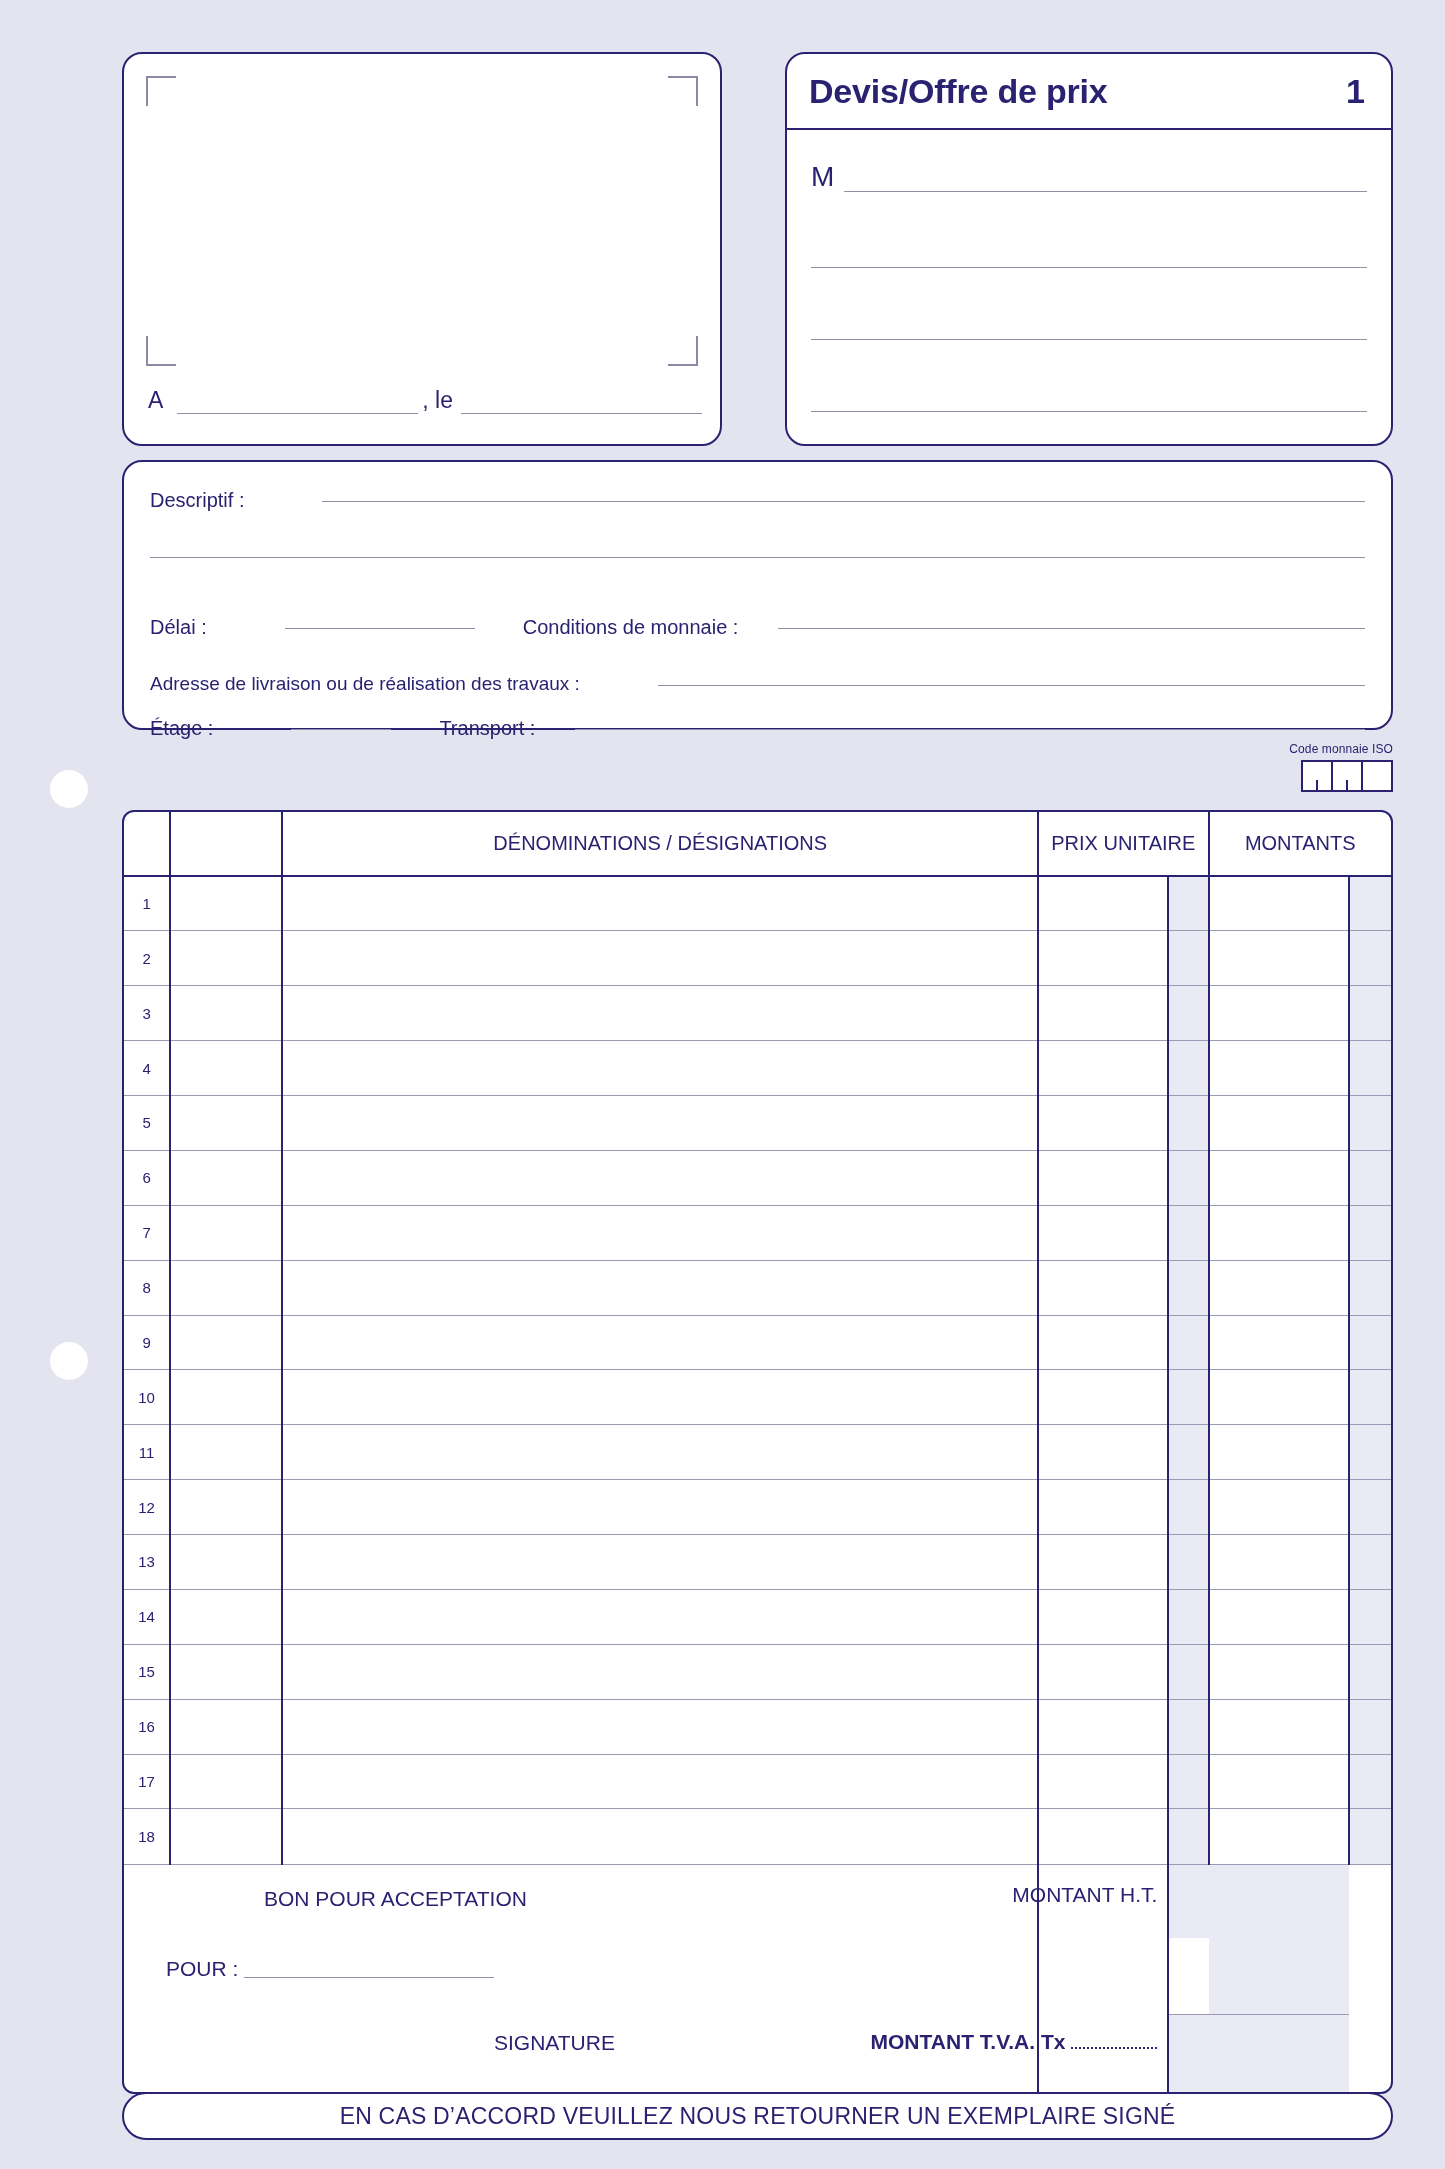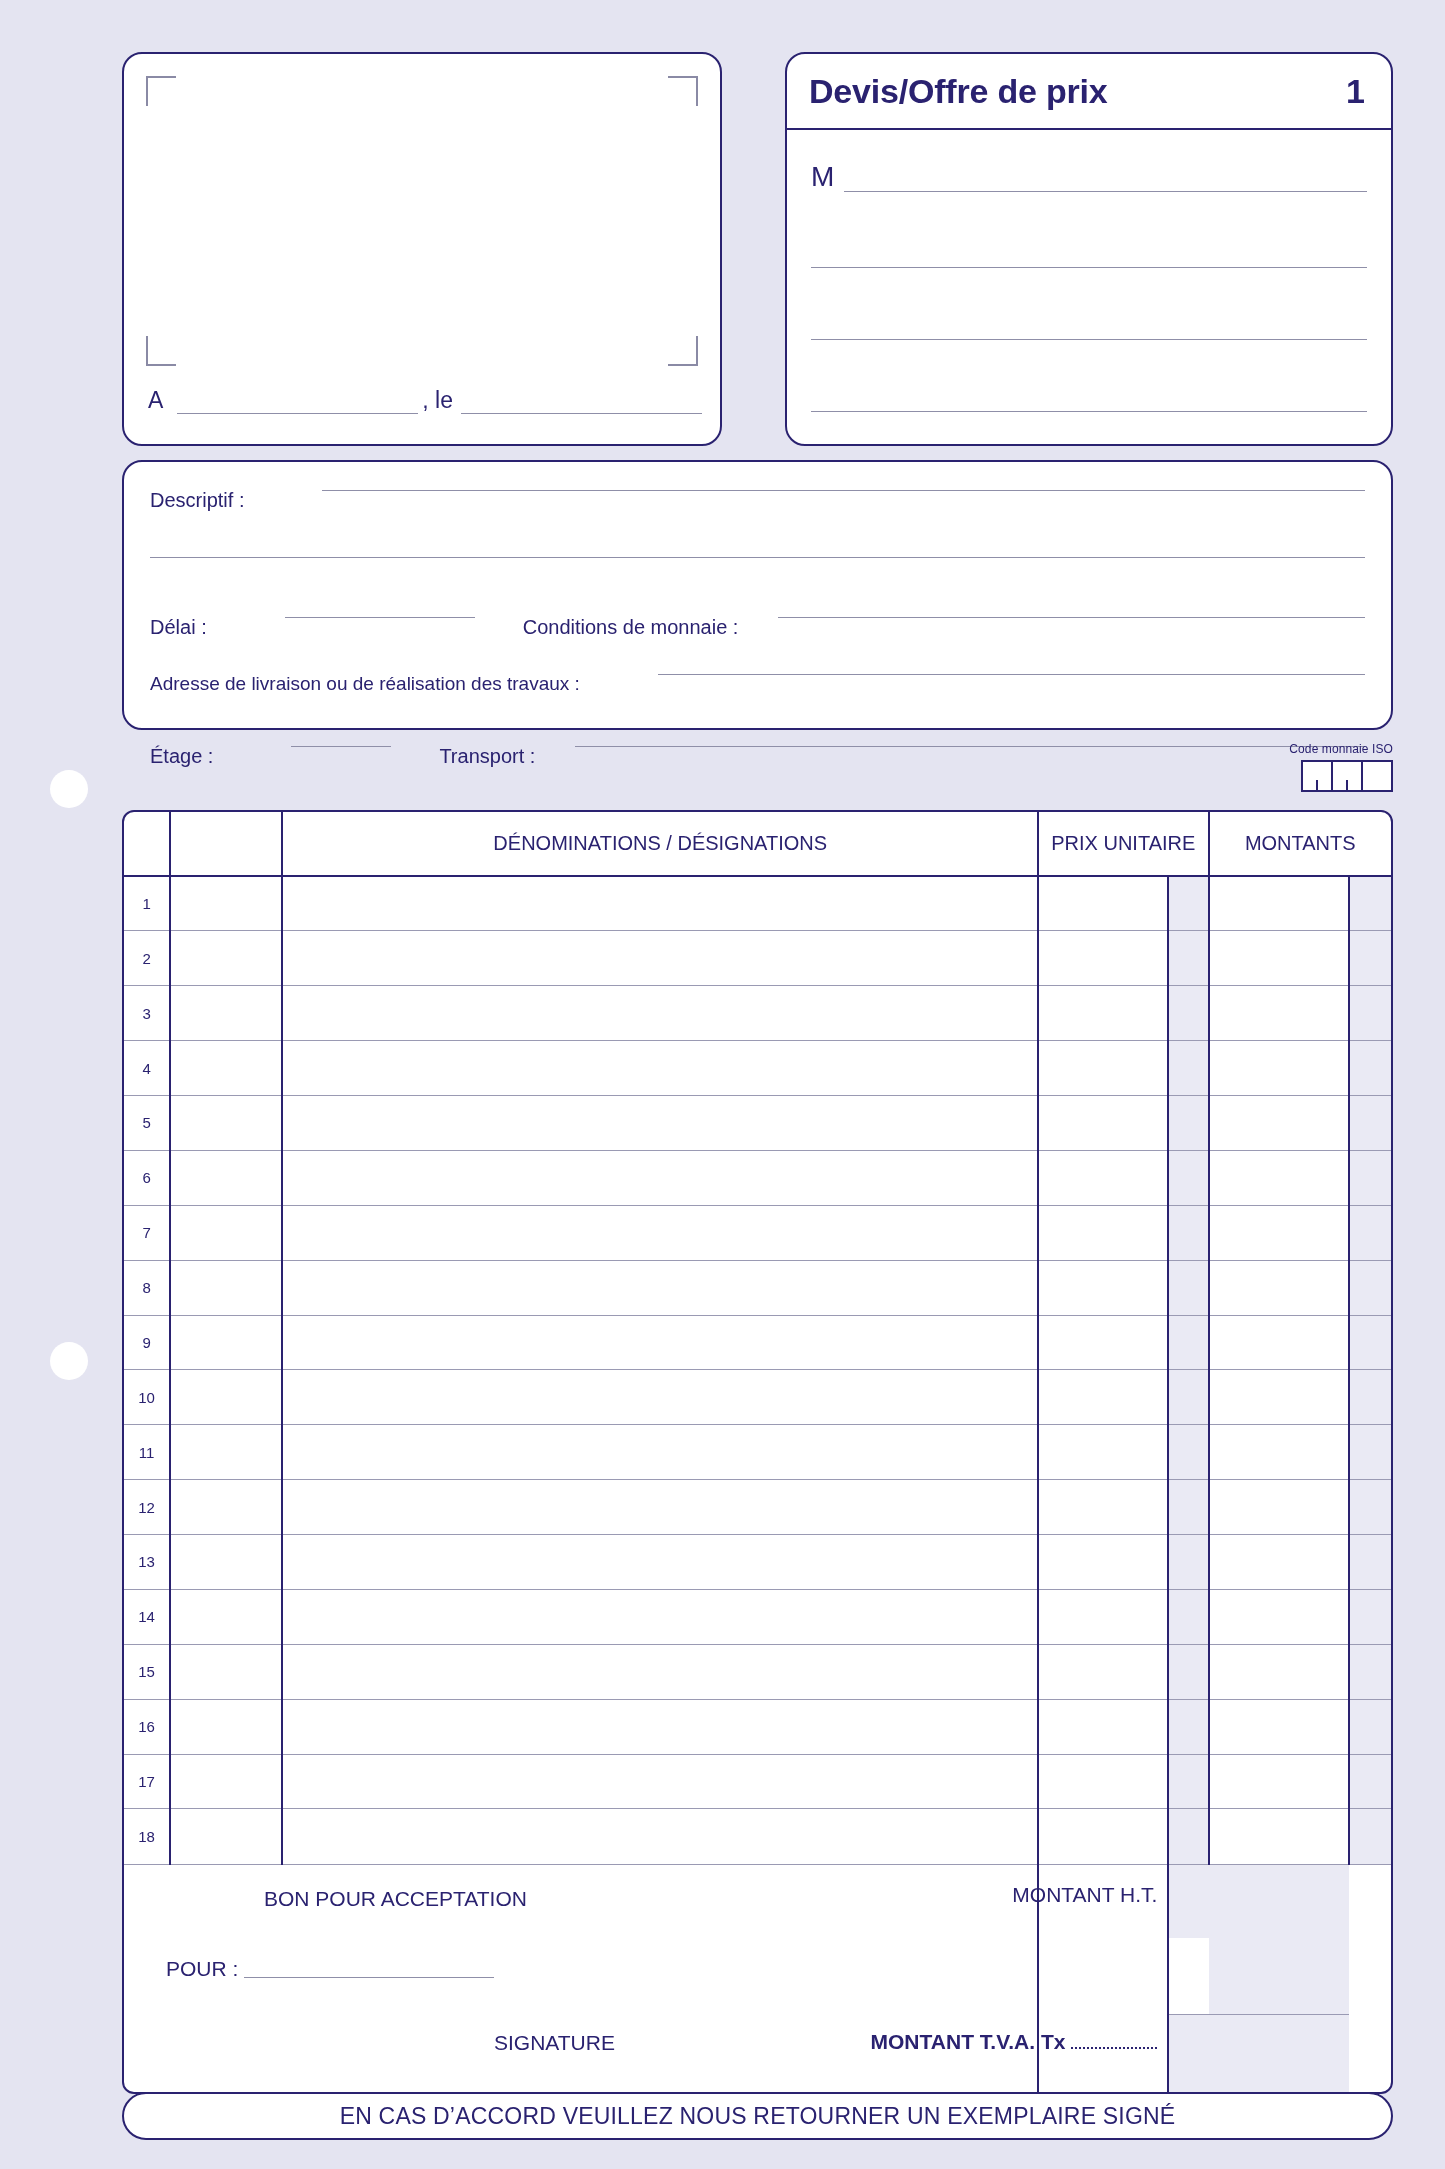--- a/index.html
+++ b/index.html
@@ -64,30 +64,30 @@
   #doc-number { font-size:34px; font-weight:bold; }
 
   #m-area { position:absolute; left:0; right:0; top:76px; bottom:0; padding:0 24px; }
   .m-first { display:flex; align-items:flex-end; height:66px; padding-bottom:4px; }
   .m-first .mlbl { font-size:28px; line-height:1; margin-right:10px; padding-bottom:1px;}
   .m-line { height:72px; border-bottom:1.6px solid #8f8fa8; }
   .m-line.last { border-bottom:1.6px solid #8f8fa8; }
 
   
   #descriptif-box { left:122px; top:460px; width:1271px; height:270px; padding:0 26px; }
-  .d-row { display:flex; align-items:flex-start; font-size:20px;gap:32px; }
+  .d-row { display:flex; align-items:center; font-size:20px;gap:32px; }
   .d-row .lbl { line-height:1; white-space:nowrap; padding-bottom:3px; }
   .d-row .lbl.small { font-size:19px; }
   .fixed-rule { border-bottom:1.6px solid #8f8fa8; height:1px; }
 
   #d-line1 { position:absolute; left:26px; right:26px; top:28px; }
   #d-line2 { position:absolute; left:26px; right:26px; top:95px; }
   #d-line3 { position:absolute; left:26px; right:26px; top:155px; }
   #d-line4 { position:absolute; left:26px; right:26px; top:212px; }
-  #d-line5 { position:absolute; left:26px; right:26px; top:284px; }
+  #d-line5 { position:absolute; left:26px; right:26px; top:256px; }
 
   .rule-fixed-200 { flex:0 0 190px; }
   .rule-fixed-110 { flex:0 0 100px; }
   .gap10 { width:14px; flex:0 0 14px; }
 
   
   #code-monnaie-wrap { position:absolute; right:52px; top:742px; text-align:center; }
   #code-monnaie-label { font-size:12px; letter-spacing:0.1px; }
   #code-monnaie-box {
     margin:4px 0 0 auto; width:92px; height:32px;

